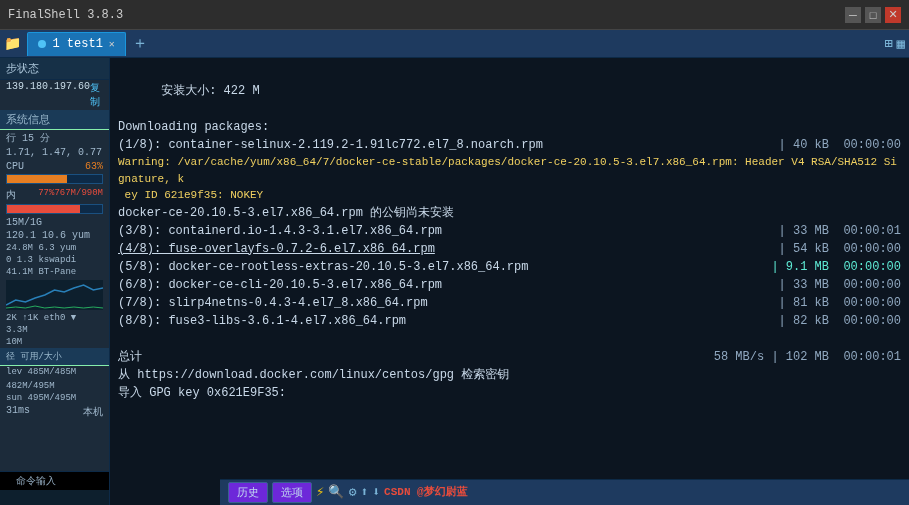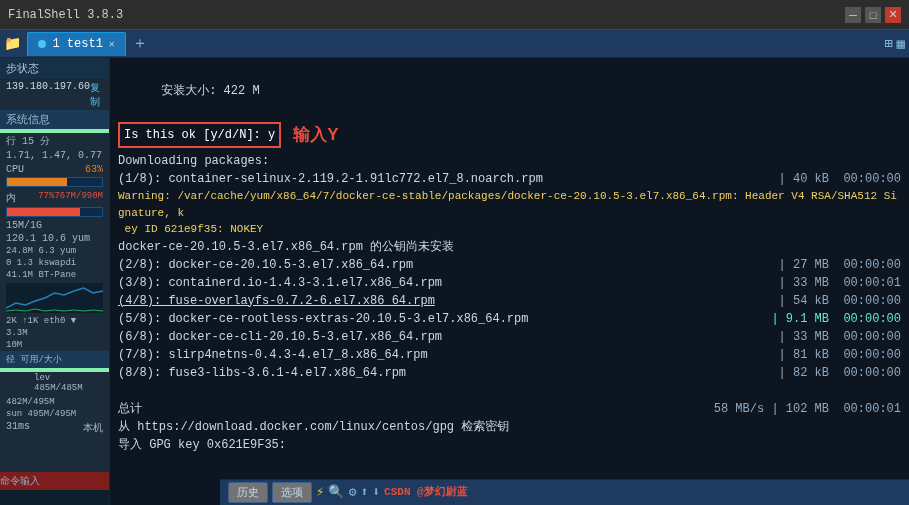--- a/index.html
+++ b/index.html
@@ -127,21 +127,21 @@
       padding: 3px 6px;
       font-size: 11px;
       color: #aac4d8;
       border-bottom: 1px solid #0d2a47;
     }
     .sidebar-section {
       background: #1a3a57;
       padding: 2px 6px;
       font-size: 11px;
       color: #9ab8cc;
-      border-bottom: 4px solid #86efac;
+      border-bottom: 1px solid #86efac;
     }
     .sidebar-row {
       display: flex;
       justify-content: space-between;
       padding: 1px 6px;
       font-size: 10px;
       color: #a0b8cc;
     }
     .sidebar-label { color: #90a8bc; }
     .sidebar-value { color: #c8dce8; }
@@ -195,24 +195,24 @@
       position: relative;
       overflow: hidden;
     }
     .small-chart svg { width: 100%; height: 100%; }
 
     .input-area {
       margin-top: auto;
       border-top: 1px solid #0d2a47;
     }
     .input-label {
-      padding: 2px 0;
+      padding: 2px 16px;
       font-size: 10px;
       color: #90a8bc;
-      background: #7f1d1d;
+      background: #000000;
     }
     .cmd-input {
       width: 100%;
       background: #0d1f2d;
       border: none;
       color: #c0d0e0;
       font-size: 10px;
       padding: 2px 4px;
       outline: none;
     }
@@ -241,21 +241,21 @@
     }
 
     .annotation-text {
       color: #e74c3c;
       font-family: 'SimHei', sans-serif;
       font-size: 18px;
       font-weight: bold;
       position: absolute;
     }
     .bottom-btn {
-      background: #737373;
+      background: #6d28d9;
       color: #c0d8f0;
       border: 1px solid #3a6090;
       padding: 2px 8px;
       font-size: 11px;
       cursor: pointer;
       border-radius: 2px;
     }
     .watermark {
       color: #e74c3c;
       font-size: 11px;
@@ -358,21 +358,21 @@
       <span style="font-size:9px;">3.3M</span>
     </div>
     <div class="sidebar-row">
       <span style="font-size:9px;">10M</span>
     </div>
 
     <div class="sidebar-section">
       <span style="font-size:9px;">径 可用/大小</span>
     </div>
     <div class="sidebar-row">
-      <span style="font-size:9px;margin-left:28px;">lev 485M/485M</span>
+      <span style="font-size:9px;">lev 485M/485M</span>
     </div>
     <div class="sidebar-row">
       <span style="font-size:9px;"></span>
     </div>
     <div class="sidebar-row">
       <span style="font-size:9px;"> 482M/495M</span>
     </div>
     <div class="sidebar-row">
       <span style="font-size:9px;">sun 495M/495M</span>
     </div>
@@ -387,32 +387,25 @@
       <input class="cmd-input" type="text" placeholder="" style="">
     </div>
   </div>
 
   <div class="terminal">
 
     <div class="term-line">
       <span style="color:#c8d8e8;">安装大小: 422 M</span>
     </div>
 
-    <div style="display:flex;align-items:center;gap:12px;margin:2px 0;">
-      <div class="red-box" style="display:inline-block;">
-        <span class="term-line white">Is this ok [y/d/N]: y</span>
-      </div>
-      <span class="annotation-text" style="position:relative;top:0;font-size:17px;">输入Y</span>
-    </div>
 
     <div class="term-line" style="color:#c8d8e8;">Downloading packages:</div>
     <div class="term-line" style="color:#c8d8e8;">(1/8): container-selinux-2.119.2-1.91lc772.el7_8.noarch.rpm<span style="float:right;color:#90a8c0;">| 40 kB  00:00:00</span></div>
     <div class="term-line" style="color:#f0d060;font-size:11px;">Warning: /var/cache/yum/x86_64/7/docker-ce-stable/packages/docker-ce-20.10.5-3.el7.x86_64.rpm: Header V4 RSA/SHA512 Signature, k<br>&nbsp;ey ID 621e9f35: NOKEY</div>
     <div class="term-line" style="color:#c8d8e8;">docker-ce-20.10.5-3.el7.x86_64.rpm 的公钥尚未安装</div>
-    <div class="term-line" style="color:#c8d8e8;">(2/8): docker-ce-20.10.5-3.el7.x86_64.rpm<span style="float:right;color:#90a8c0;">| 27 MB  00:00:00</span></div>
     <div class="term-line" style="color:#c8d8e8;">(3/8): containerd.io-1.4.3-3.1.el7.x86_64.rpm<span style="float:right;color:#90a8c0;">| 33 MB  00:00:01</span></div>
     <div class="term-line" style="color:#c8d8e8;text-decoration:underline;">(4/8): fuse-overlayfs-0.7.2-6.el7.x86_64.rpm<span style="float:right;color:#90a8c0;">| 54 kB  00:00:00</span></div>
     <div class="term-line" style="color:#c8d8e8;">(5/8): docker-ce-rootless-extras-20.10.5-3.el7.x86_64.rpm<span style="float:right;color:#5eead4;">| 9.1 MB  00:00:00</span></div>
     <div class="term-line" style="color:#c8d8e8;">(6/8): docker-ce-cli-20.10.5-3.el7.x86_64.rpm<span style="float:right;color:#90a8c0;">| 33 MB  00:00:00</span></div>
     <div class="term-line" style="color:#c8d8e8;">(7/8): slirp4netns-0.4.3-4.el7_8.x86_64.rpm<span style="float:right;color:#90a8c0;">| 81 kB  00:00:00</span></div>
     <div class="term-line" style="color:#c8d8e8;">(8/8): fuse3-libs-3.6.1-4.el7.x86_64.rpm<span style="float:right;color:#90a8c0;">| 82 kB  00:00:00</span></div>
     <div class="term-line">&nbsp;</div>
     <div class="term-line" style="color:#c8d8e8;">总计<span style="float:right;color:#90a8c0;">58 MB/s | 102 MB  00:00:01</span></div>
     <div class="term-line" style="color:#c8d8e8;">从 https://download.docker.com/linux/centos/gpg 检索密钥</div>
     <div class="term-line" style="color:#c8d8e8;">导入 GPG key 0x621E9F35:</div>

